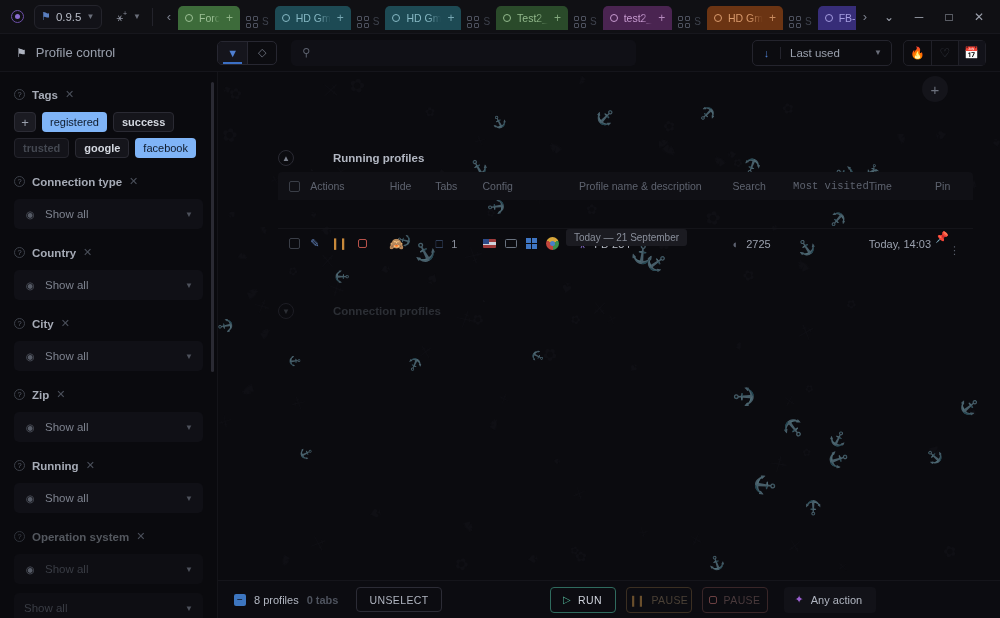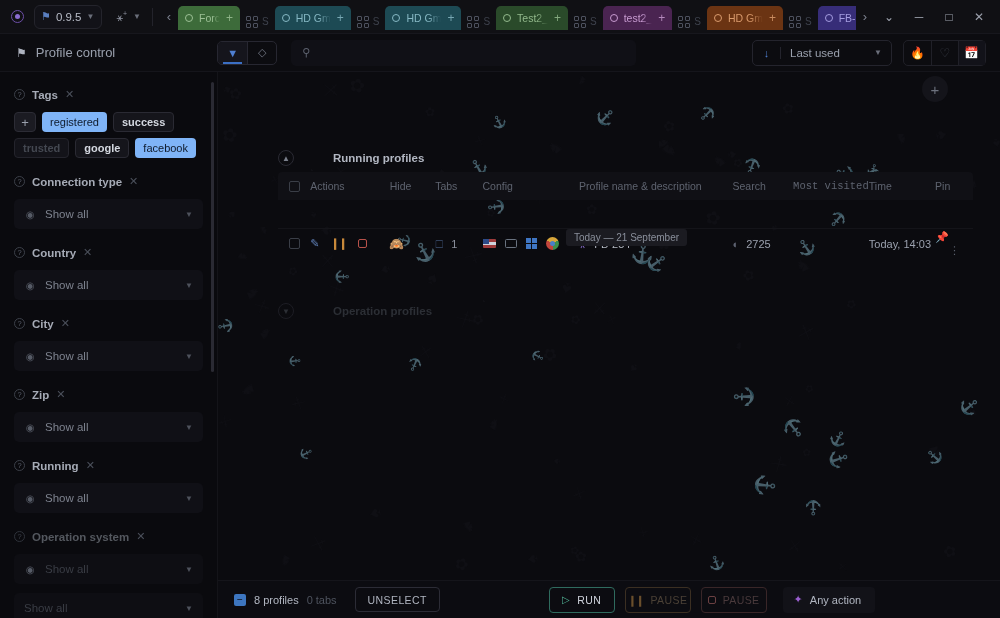--- a/index.html
+++ b/index.html
@@ -306,21 +306,21 @@
     background: #0c0c11; border-top: 1px solid #15151b;
     display: flex; align-items: center; padding: 0 16px;
   }
   .selinfo { display: flex; align-items: center; gap: 8px; font-size: 11px; }
   .minus-box {
     width: 12px; height: 12px; border-radius: 2px; background: #3d76c0;
     display: flex; align-items: center; justify-content: center;
     color: #0b0b0f; font-size: 10px; line-height: 1;
   }
   .selinfo .sp { color: #b3b8c3; }
-  .selinfo .st { color: #4e535e; }
+  .selinfo .st { color: #4e535e; font-weight: bold; }
   .unselect {
     margin-left: 18px; height: 25px; padding: 0 12px;
     border: 1px solid #2c2c36; border-radius: 4px;
     display: flex; align-items: center;
     font-size: 10.5px; color: #b0b5c0; letter-spacing: .4px;
   }
   .actbtns { display: flex; align-items: center; gap: 10px; margin-left: auto; margin-right: auto; }
   .abtn {
     display: flex; align-items: center; gap: 7px; justify-content: center;
     height: 26px; width: 66px; border-radius: 4px;
@@ -809,21 +809,21 @@
           <span style="color:#5a5f6b">📌</span>
           <span style="color:#5a5f6b;margin-left:14px">⋮</span>
         </div>
       </div>
 
       <div class="daychip">Today — 21 September</div>
     </div>
 
     <div class="section-head susp">
       <div class="sect-toggle">▼</div>
-      <div class="sect-label">Operation profiles</div>
+      <div class="sect-label">Connection profiles</div>
     </div>
   </div>
 
   <div class="bottombar">
     <div class="selinfo">
       <span class="minus-box">−</span>
       <span class="sp">8 profiles</span>
       <span class="st">0 tabs</span>
     </div>
     <div class="unselect">UNSELECT</div>

